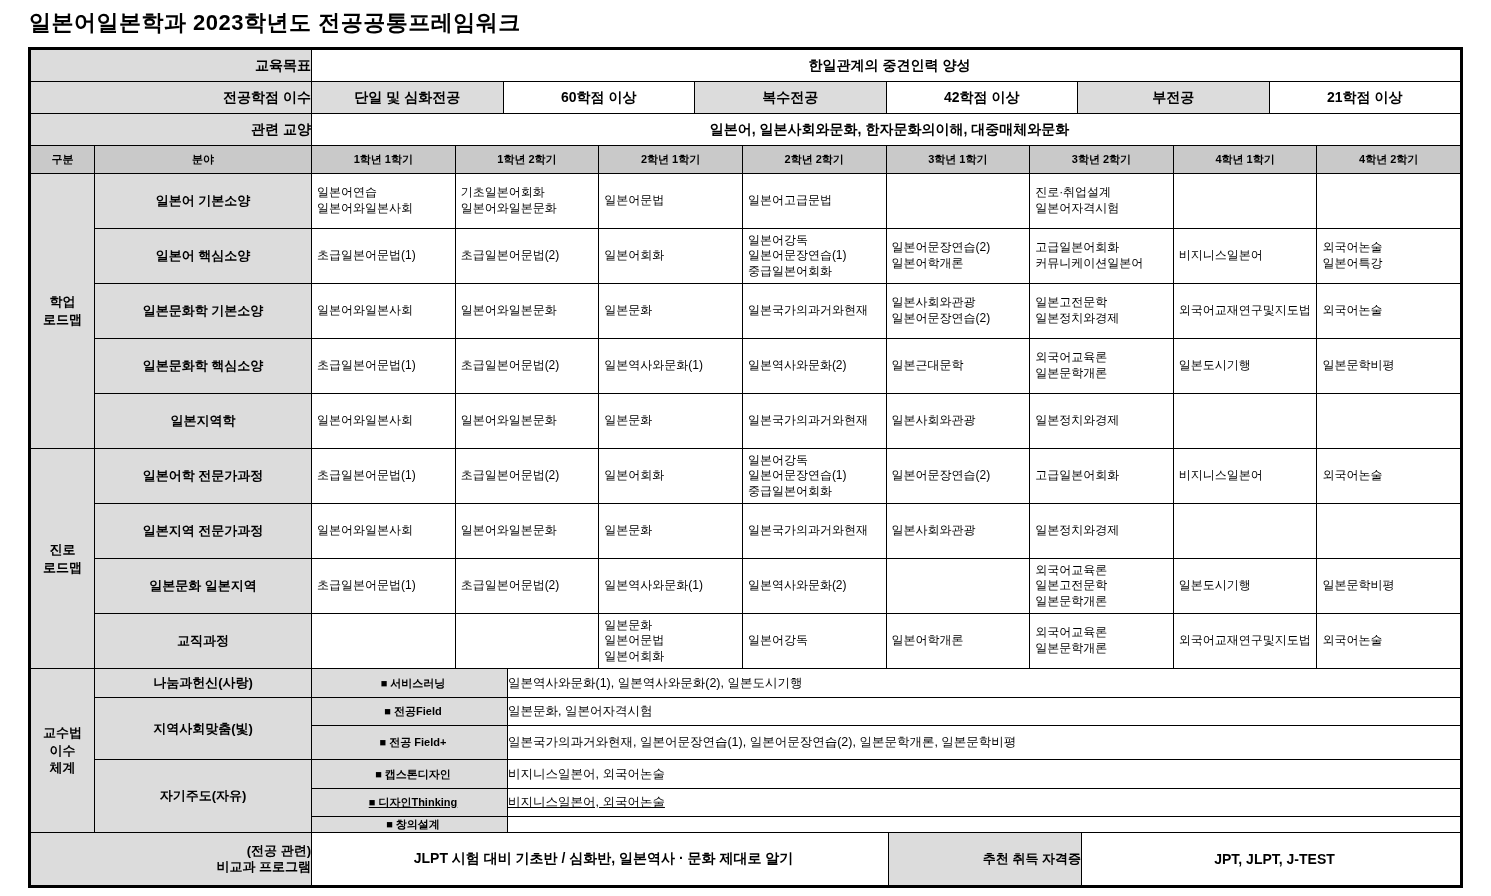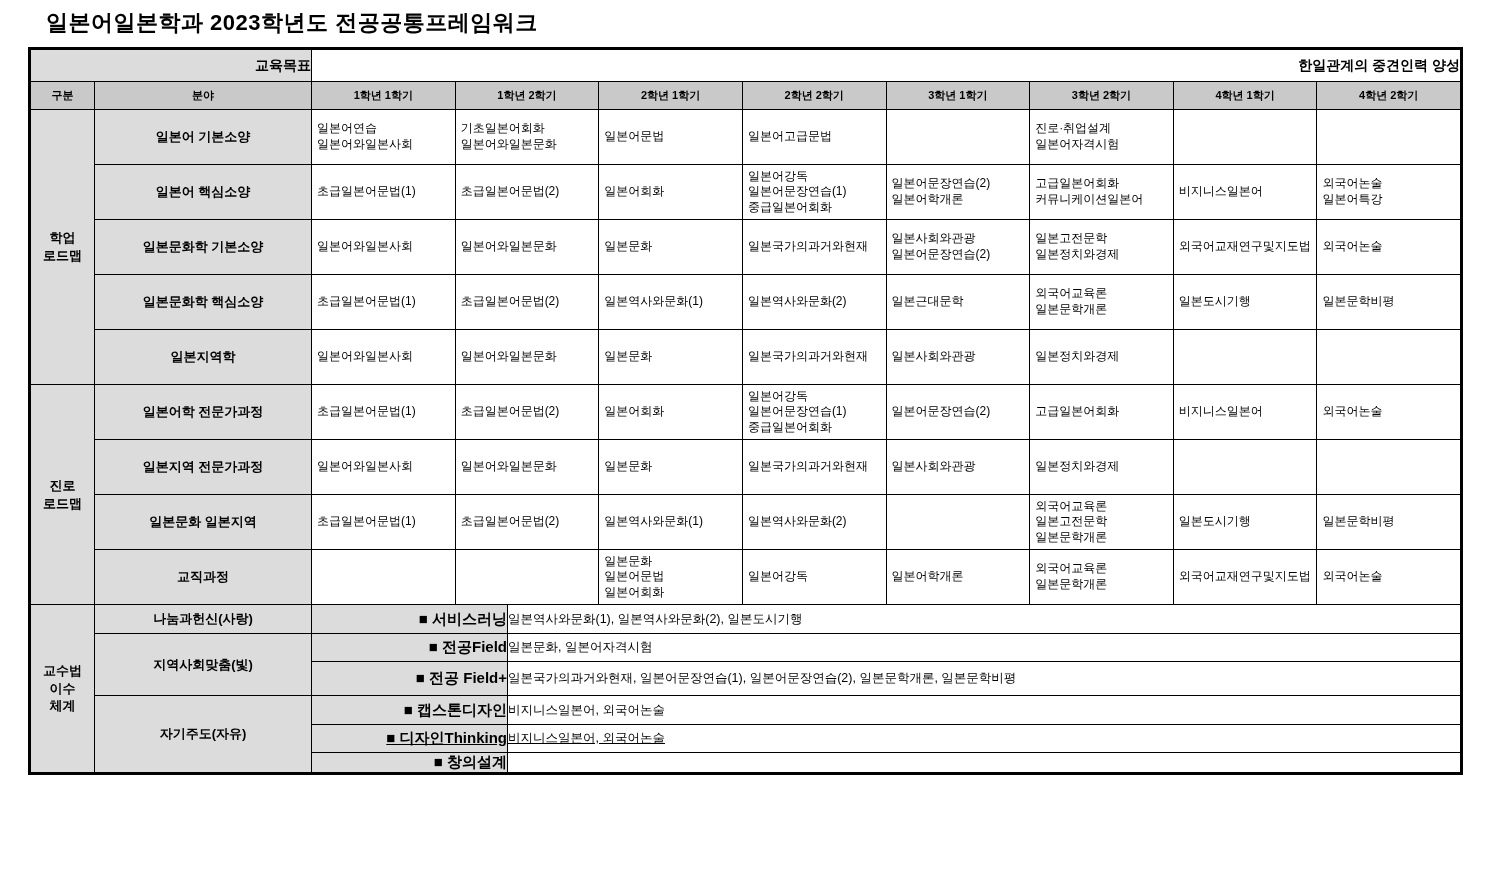--- a/index.html
+++ b/index.html
@@ -3,34 +3,34 @@
 <meta charset="utf-8">
 <style>
   *{box-sizing:border-box;margin:0;padding:0}
   html,body{background:#fff}
   body{
     width:1491px;height:896px;overflow:hidden;
     font-family:"Liberation Sans","DejaVu Sans",sans-serif;
     color:#000;
   }
   .page{padding:6px 28px 0 28px}
-  h1{font-size:22px;font-weight:bold;margin:2px 0 9px 18px;letter-spacing:.5px}
+  h1{font-size:22px;font-weight:bold;margin:2px 0 9px 1px;letter-spacing:.5px}
   .frame{width:1435px;border:2px solid #000}
   table{border-collapse:collapse;table-layout:fixed;width:100%}
   table + table{margin-top:-1px}
   td,th{border:1px solid #000;vertical-align:middle;overflow:hidden;font-size:12px}
   .g{background:var(--label-bg,#dcdcdc)}
   .hd{background:var(--header-bg,#c9c9c9);font-weight:bold;text-align:center;font-size:11px}
   .lbl{font-weight:bold;text-align:right;font-size:14px;white-space:pre-line;line-height:1.2}
-  .val{font-weight:bold;text-align:right;padding-left:7px;font-size:14px}
+  .val{font-weight:bold;text-align:center;padding-left:7px;font-size:14px}
   .cen{font-weight:bold;text-align:center;font-size:14px}
   .sect{font-weight:bold;text-align:center;font-size:13px;white-space:pre-line;line-height:1.35}
   .field{font-weight:bold;text-align:center;font-size:13px}
   .course{padding:2px 5px;white-space:pre-line;word-break:break-all;line-height:1.3;text-align:left}
-  .method{font-weight:bold;text-align:right;padding-left:7px;font-size:15px}
+  .method{font-weight:bold;text-align:center;padding-left:7px;font-size:11px}
   .courses{text-align:left;font-size:12.5px}
   .top tr{height:32px}
   .mid thead tr{height:28px}
   .mid tbody tr{height:55px}
   .bottom tr{height:53px}
 </style>
 </head>
 <body>
 
 <div class="page">
@@ -45,20 +45,33 @@
           <col>
           <col>
           <col>
           <col>
           <col>
       </colgroup>
       <tbody>
           <tr>
         <td class="g lbl">교육목표</td>
         <td class="val" colspan="6">한일관계의 중견인력 양성</td>
+      </tr>
+      <tr>
+        <td class="g lbl">전공학점 이수</td>
+        <td class="g cen">단일 및 심화전공</td>
+        <td class="cen">60학점 이상</td>
+        <td class="g cen">복수전공</td>
+        <td class="cen">42학점 이상</td>
+        <td class="g cen">부전공</td>
+        <td class="cen">21학점 이상</td>
+      </tr>
+      <tr>
+        <td class="g lbl">관련 교양</td>
+        <td class="val" colspan="6">일본어, 일본사회와문화, 한자문화의이해, 대중매체와문화</td>
       </tr>
     </tbody>
       </table>
 
     <table class="mid">
       <colgroup>
         <col style="width:64px">
         <col style="width:217px">
         <col>
           <col>
@@ -242,15 +255,32 @@
             <td class="g method">■ 디자인Thinking</td>
             <td class="courses">비지니스일본어, 외국어논술</td>
           </tr>
           <tr style="height: 14px; margin-top: 32px;">
             <td class="g method">■ 창의설계</td>
             <td class="courses"></td>
           </tr>
         </tbody>
     </table>
 
+    <table class="bottom">
+      <colgroup>
+        <col style="width:281px">
+        <col style="width:577px">
+        <col style="width:193px">
+        <col>
+      </colgroup>
+      <tbody>
+          <tr>
+        <td class="g lbl" style="font-size:13px">(전공 관련)
+비교과 프로그램</td>
+        <td class="val">JLPT 시험 대비 기초반 / 심화반, 일본역사 · 문화 제대로 알기</td>
+        <td class="g lbl" style="font-size:13px">추천 취득 자격증</td>
+        <td class="val">JPT, JLPT, J-TEST</td>
+      </tr>
+    </tbody>
+      </table>
 
   </div>
 </div>
 
 </body></html>

